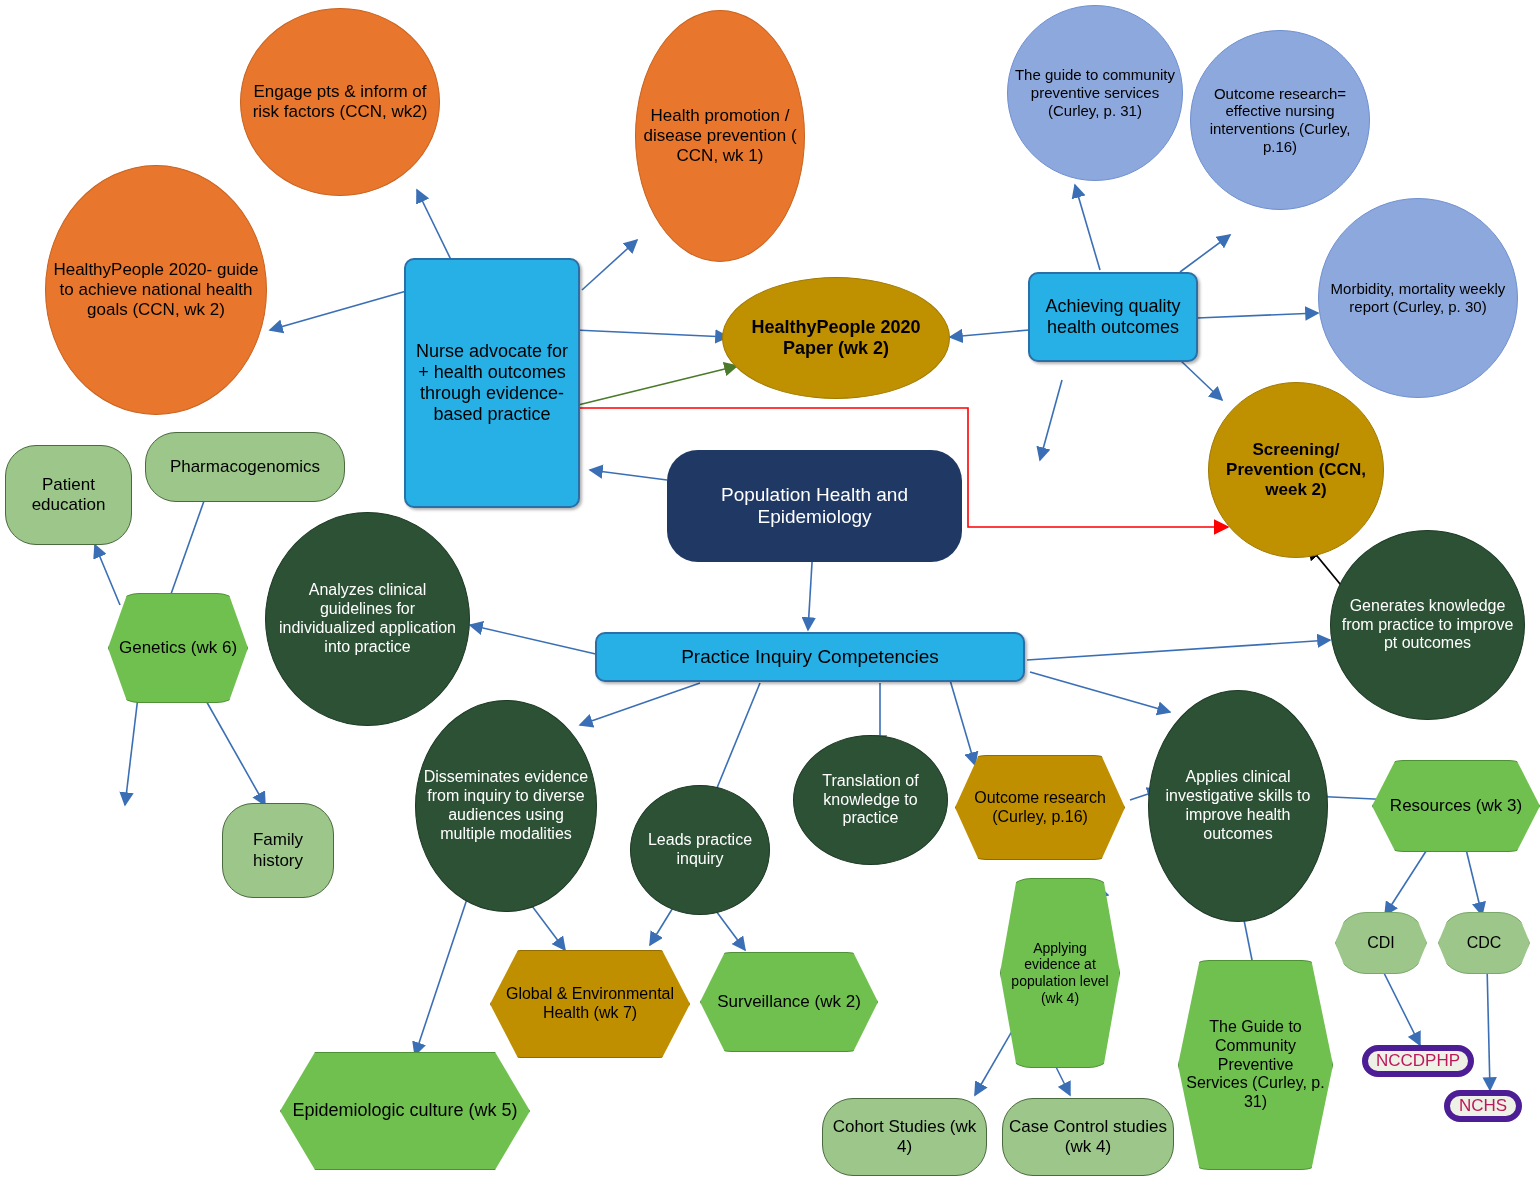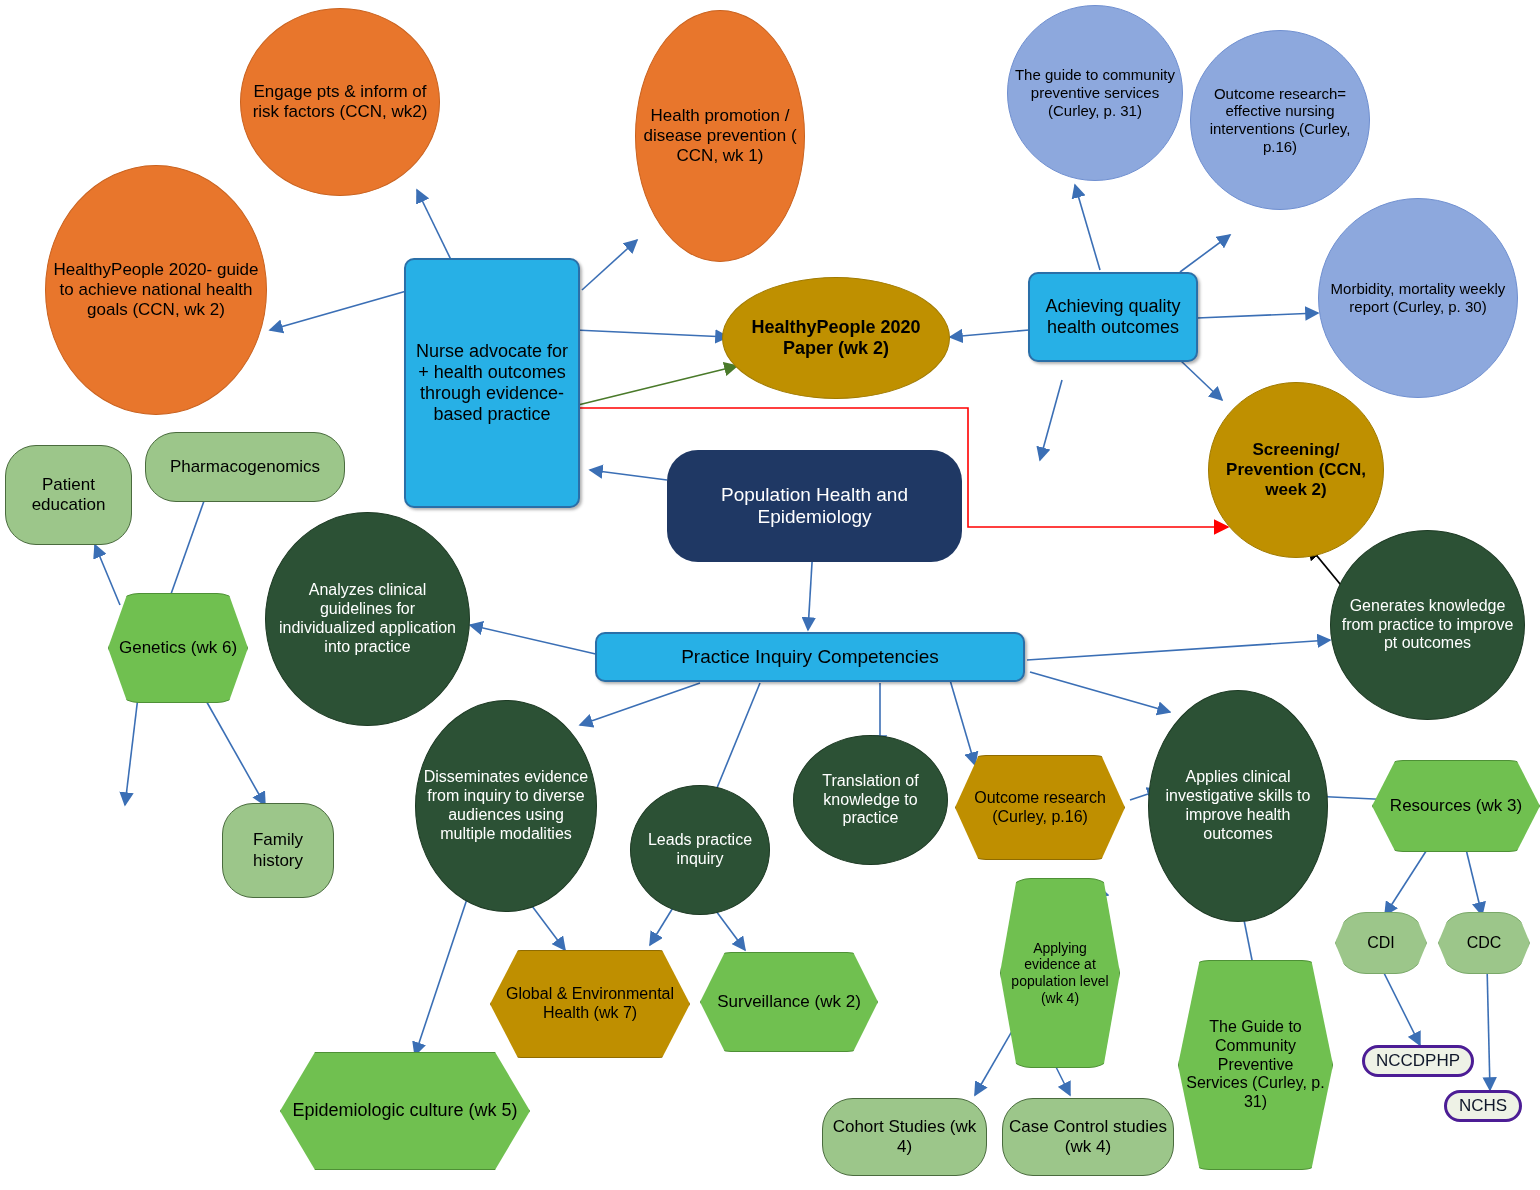--- a/index.html
+++ b/index.html
@@ -12,21 +12,21 @@
   .orange{background:#e8762c;border:1px solid #c9621f;}
   .blue-circ{background:#8da8dd;border:1px solid #6f8fd0;}
   .gold{background:#bf9000;border:1px solid #a07a00;font-weight:bold;}
   .darkgreen{background:#2c5135;border:1px solid #1d3a24;color:#fff;}
   .ltgreen-rect{background:#9cc68a;border:1px solid #4a6b3e;}
   .green-hex{background:#70c050;border:1px solid #4e9036;}
   .ltgreen-hex{background:#9cc68a;border:1px solid #7aa869;}
   .gold-hex{background:#bf8f00;border:1px solid #8f6b00;}
   .cyan{background:#27b0e6;border:2px solid #2a6fa8;border-radius:10px;color:#000;box-shadow:2px 2px 3px rgba(0,0,0,.3);}
   .navy{background:#1f3864;color:#fff;}
-  .white-lbl{background:#eef2e6;border:3px solid #4c1d95;color:#0f172a;}
+  .white-lbl{background:#eef2e6;border:6px solid #4c1d95;color:#be185d;}
   .hex{clip-path:polygon(14% 0%,86% 0%,100% 50%,86% 100%,14% 100%,0% 50%);}
 </style>
 </head>
 <body>
 
 <div id="canvas">
 
   <svg class="edges" viewBox="0 0 1540 1190">
     <defs>
       <marker id="ab" markerWidth="9" markerHeight="9" refX="8" refY="4.5" orient="auto">

